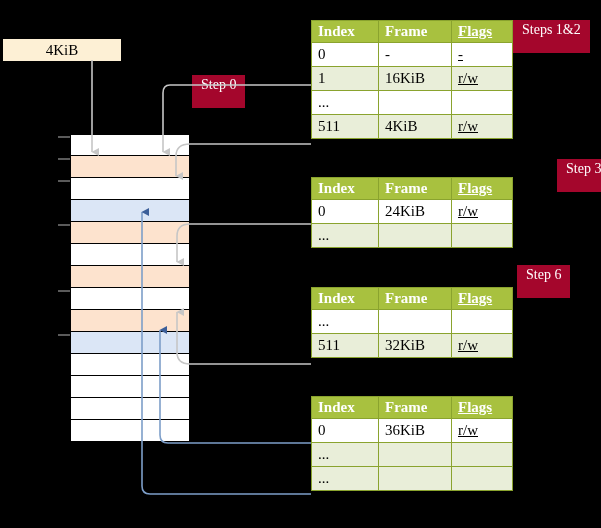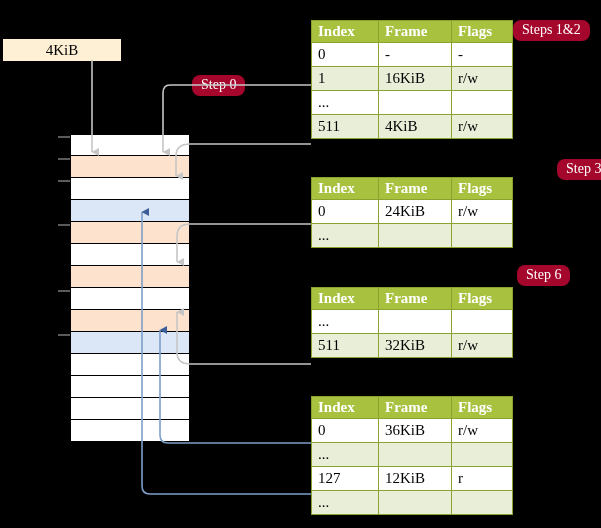--- a/index.html
+++ b/index.html
@@ -8,21 +8,21 @@
   .root{position:absolute;left:0;top:0;width:601px;height:528px;}
 
   
   .srcbox{position:absolute;left:2px;top:38px;width:118px;height:22px;
           background:#fdf0d5;border:1px solid #000;
           display:flex;align-items:center;justify-content:center;
           font-size:15px;color:#000;}
 
   
   .badge{position:absolute;background:#a4062c;color:#fff;
-         font-size:14px;padding:3px 9px 4px 9px;border-radius:8px;
+         font-size:14px;padding:3px 9px 16px 9px;border-radius:0;
          white-space:nowrap;line-height:1;}
 
   
   .memcol{position:absolute;left:70px;top:134px;width:120px;}
   .memrow{height:22px;border:1px solid #000;border-top:none;
           box-sizing:border-box;background:#fff;}
   .memrow.first{border-top:1px solid #000;}
   .memrow.peach{background:#fde3ce;}
   .memrow.blue{background:#dbe6f6;}
   .tick{position:absolute;left:58px;width:13px;height:0;
@@ -33,21 +33,21 @@
            font-size:15px;color:#000;}
   table.pt th{background:#a8c13f;color:#fff;font-weight:bold;
               text-align:left;padding:2px 6px;border:1px solid #8aa32e;
               font-size:15px;}
   table.pt td{padding:2px 6px;border:1px solid #8aa32e;background:#fff;
               height:19px;}
   table.pt tr.alt td{background:#e9eed9;}
   table.pt td.hl{background:#ffff9e;}
   .c-index{width:54px;}
   .c-frame{width:60px;}
-  .c-flags{width:48px;}
+  .c-flags{width:48px;text-decoration:underline;}
 
   
   svg.wires{position:absolute;left:0;top:0;width:601px;height:528px;
             pointer-events:none;}
 </style>
 </head>
 <body>
 
 <div class="root">
 
@@ -176,25 +176,20 @@
       <tbody>
         <tr>
           <td class="c-index">0</td>
           <td class="c-frame">36KiB</td>
           <td class="c-flags">r/w</td>
         </tr>
         <tr class="alt">
           <td class="c-index">...</td>
           <td class="c-frame"></td>
           <td class="c-flags"></td>
-        </tr>
-        <tr>
-          <td class="c-index">127</td>
-          <td class="c-frame">12KiB</td>
-          <td class="c-flags">r</td>
         </tr>
         <tr class="alt">
           <td class="c-index">...</td>
           <td class="c-frame"></td>
           <td class="c-flags"></td>
         </tr>
       </tbody>
     </table>
 
   <svg class="wires">

